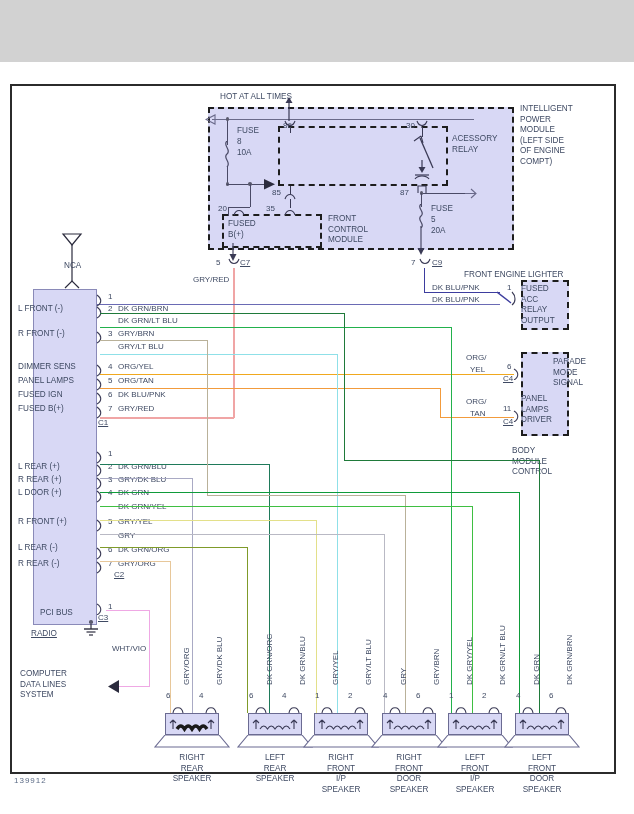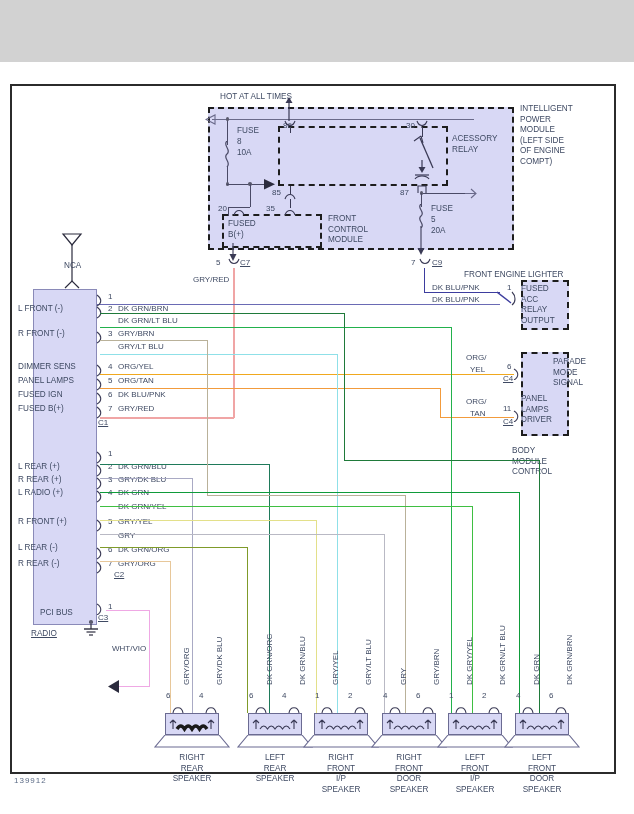--- a/index.html
+++ b/index.html
@@ -305,21 +305,21 @@
         <path d="M1,1 C6,4.5 6,9 1,12" fill="none" stroke="#3a3a55" stroke-width="1.1"></path>
       </svg>
       <div class="pin" style="left: 108px; top: 475px;">3</div>
       <div class="wirelbl" style="left: 118px; top: 475px;">GRY/DK BLU</div>
       <div class="lbl r" style="left: 18px; top: 475px; width: 76px;">R REAR (+)</div>
       <svg width="10" height="13" style="position: absolute; left: 96px; top: 490px;">
         <path d="M1,1 C6,4.5 6,9 1,12" fill="none" stroke="#3a3a55" stroke-width="1.1"></path>
       </svg>
       <div class="pin" style="left: 108px; top: 488px;">4</div>
       <div class="wirelbl" style="left: 118px; top: 488px;">DK GRN</div>
-      <div class="lbl r" style="left: 18px; top: 488px; width: 76px;">L RADIO (+)</div>
+      <div class="lbl r" style="left: 18px; top: 488px; width: 76px;">L DOOR (+)</div>
       <div class="wirelbl" style="left: 118px; top: 502px;">DK GRN/YEL</div>
       <svg width="10" height="13" style="position: absolute; left: 96px; top: 519px;">
         <path d="M1,1 C6,4.5 6,9 1,12" fill="none" stroke="#3a3a55" stroke-width="1.1"></path>
       </svg>
       <div class="pin" style="left: 108px; top: 517px;">5</div>
       <div class="wirelbl" style="left: 118px; top: 517px;">GRY/YEL</div>
       <div class="lbl r" style="left: 18px; top: 517px; width: 76px;">R FRONT (+)</div>
       <div class="wirelbl" style="left: 118px; top: 531px;">GRY</div>
       <svg width="10" height="13" style="position: absolute; left: 96px; top: 547px;">
         <path d="M1,1 C6,4.5 6,9 1,12" fill="none" stroke="#3a3a55" stroke-width="1.1"></path>
@@ -342,20 +342,23 @@
   </svg>
   <div class="pin" style="left:108px;top:602px;">1</div>
   <div class="cnum" style="left:98px;top:613px;">C3</div>
   <div class="hline" style="left:106px;top:610px;width:44px;border-color:#efa8e4;border-top-width:1.6px;"></div>
   <div class="vline" style="left:149px;top:610px;height:77px;border-color:#efa8e4;border-left-width:1.6px;"></div>
   <div class="hline" style="left:112px;top:686px;width:38px;border-color:#efa8e4;border-top-width:1.6px;"></div>
   <svg style="position:absolute;left:105px;top:679px;" width="16" height="15">
     <path d="M14,1 L3,7.5 L14,14 Z" fill="#2b2b3d"></path>
   </svg>
   <div class="wirelbl" style="left:112px;top:644px;">WHT/VIO</div>
+  <div class="lbl r" style="left:20px;top:669px;width:82px;">COMPUTER
+DATA LINES
+SYSTEM</div>
 
   <div class="hline" style="left:100px;top:561px;width:71px;border-color:#e7c79a;border-top-width:1.6px;"></div>
   <div class="vline" style="left:170px;top:561px;height:152px;border-color:#e7c79a;border-left-width:1.6px;"></div>
 
   <div class="hline" style="left:100px;top:478px;width:93px;border-color:#a9aac4;border-top-width:1.6px;"></div>
   <div class="vline" style="left:192px;top:478px;height:235px;border-color:#a9aac4;border-left-width:1.6px;"></div>
 
   <div class="hline" style="left:100px;top:547px;width:148px;border-color:#7f9b2a;border-top-width:1.6px;"></div>
   <div class="vline" style="left:247px;top:547px;height:166px;border-color:#7f9b2a;border-left-width:1.6px;"></div>
 

